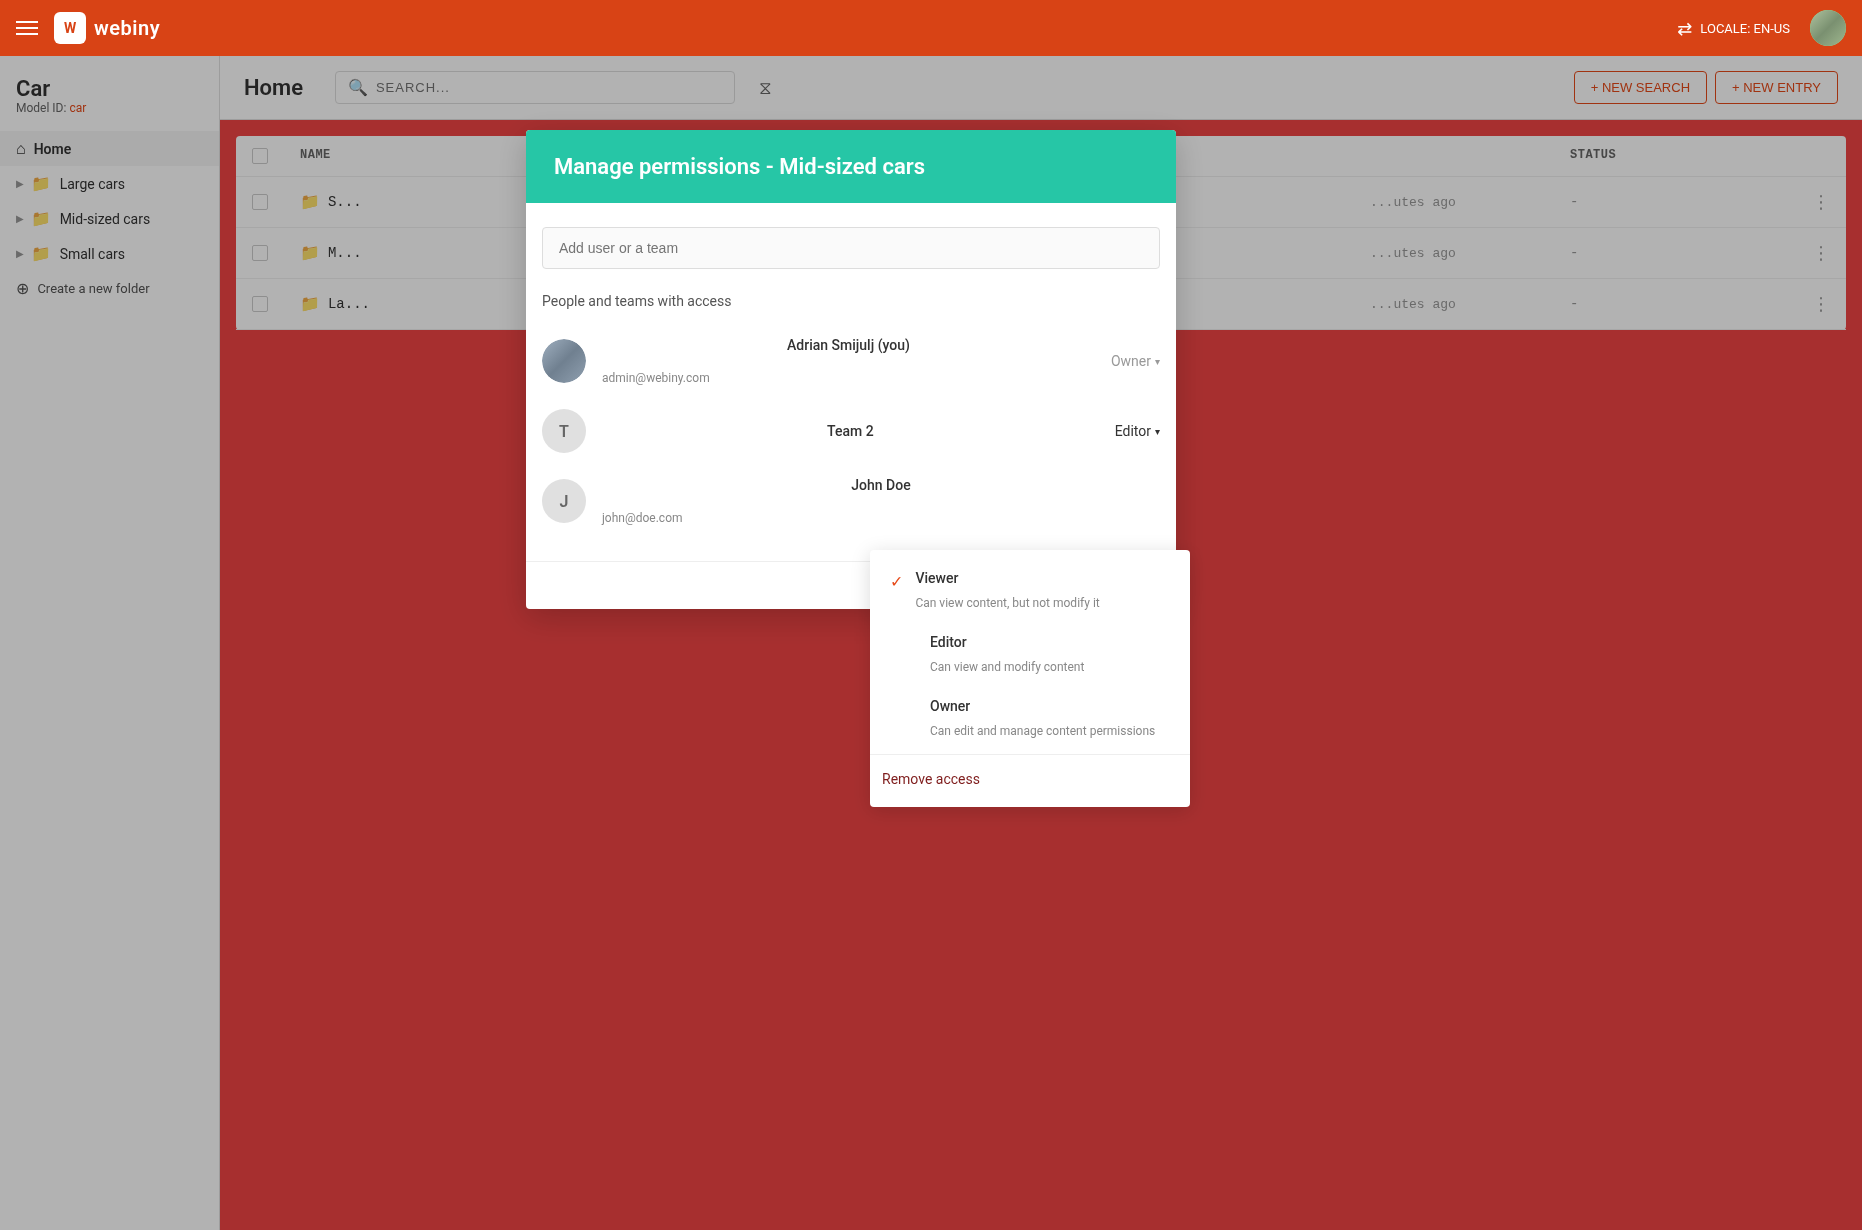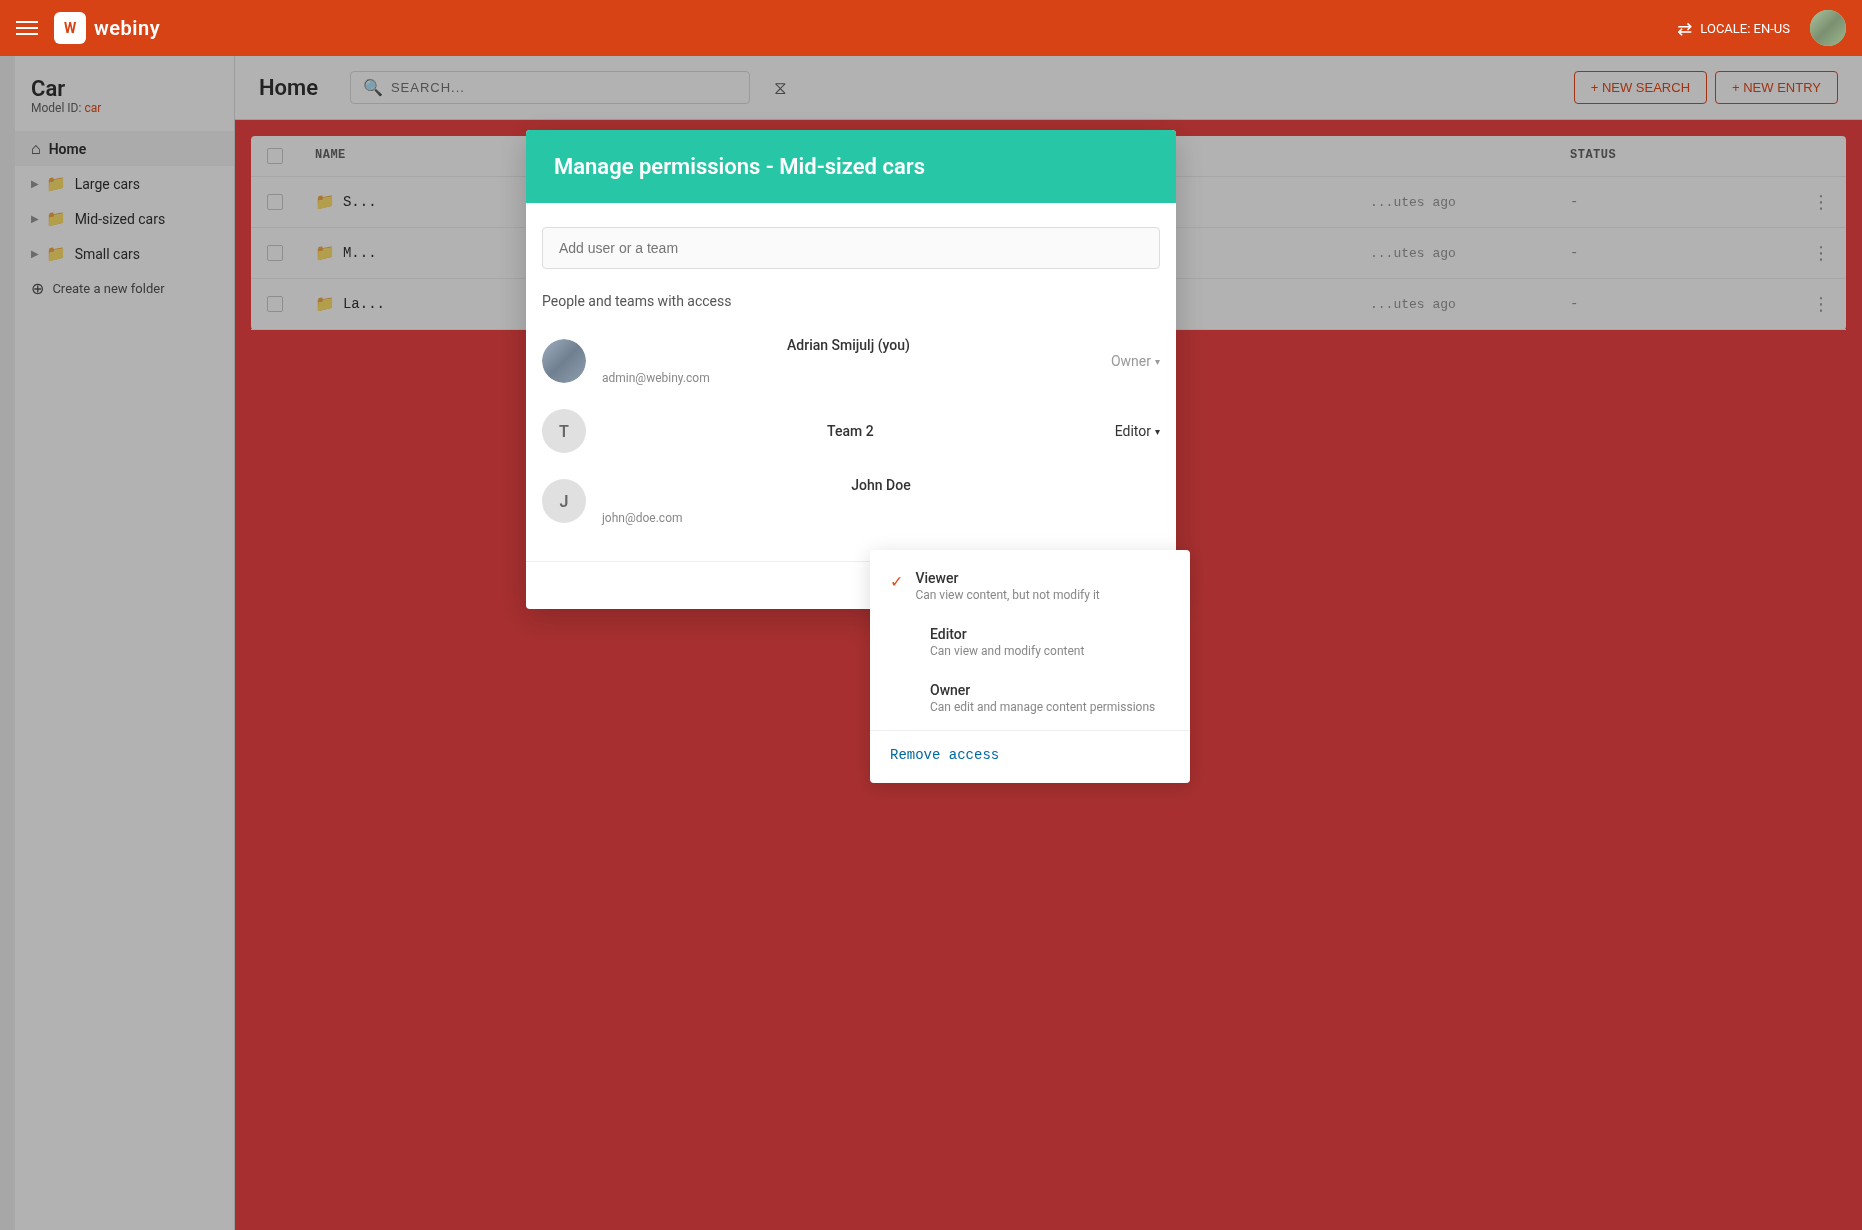--- a/index.html
+++ b/index.html
@@ -27,21 +27,21 @@
       color: #d84315; font-weight: bold; font-size: 14px;
     }
     .logo-text { color: white; font-size: 20px; font-weight: 600; letter-spacing: 0.5px; }
     .navbar-right { margin-left: auto; display: flex; align-items: center; gap: 20px; }
     .locale-btn { display: flex; align-items: center; gap: 8px; color: white; font-size: 13px; cursor: pointer; }
     .locale-icon { font-size: 18px; }
     .avatar { width: 36px; height: 36px; border-radius: 50%; background: #8d9; overflow: hidden; cursor: pointer; }
     .avatar-img { width: 100%; height: 100%; background: linear-gradient(135deg, #b0c4a0 0%, #7a9070 50%, #a0b890 100%); border-radius: 50%; }
 
     
-    .main-layout { display: flex; height: calc(1230px - 56px); margin-left: 15px; }
+    .main-layout { display: flex; height: calc(1230px - 56px); }
 
     
     .sidebar {
       width: 220px;
       background: white;
       border-right: 1px solid #e0e0e0;
       padding: 16px 0;
       flex-shrink: 0;
     }
     .sidebar-model-info { padding: 4px 16px 16px; }
@@ -245,28 +245,27 @@
     .dropdown-item {
       padding: 12px 20px;
       cursor: pointer;
     }
     .dropdown-item-header {
       display: flex; align-items: flex-start; gap: 12px;
     }
     .dropdown-check { color: #e64a19; font-size: 16px; margin-top: 2px; }
     .dropdown-item-text { }
     .dropdown-item-name { font-size: 14px; font-weight: 500; color: #333; }
-    .dropdown-item-desc { font-size: 12px; color: #888; margin-top: 2px; }
+    .dropdown-item-desc { font-size: 12px; color: #888; margin-top: 10px; }
     .dropdown-divider { height: 1px; background: #eee; margin: 4px 0; }
     .dropdown-remove {
-      padding: 12px 20px;
+      padding: 12px 12px;
       cursor: pointer;
       font-size: 14px;
-      color: #0369a1;
-      font-family: Liberation Mono, monospace;
+      color: #7f1d1d;
     }
   </style>
 </head>
 <body>
 
 <nav class="navbar">
   <div class="navbar-left">
     <div class="hamburger">
       <span></span>
         <span></span>

